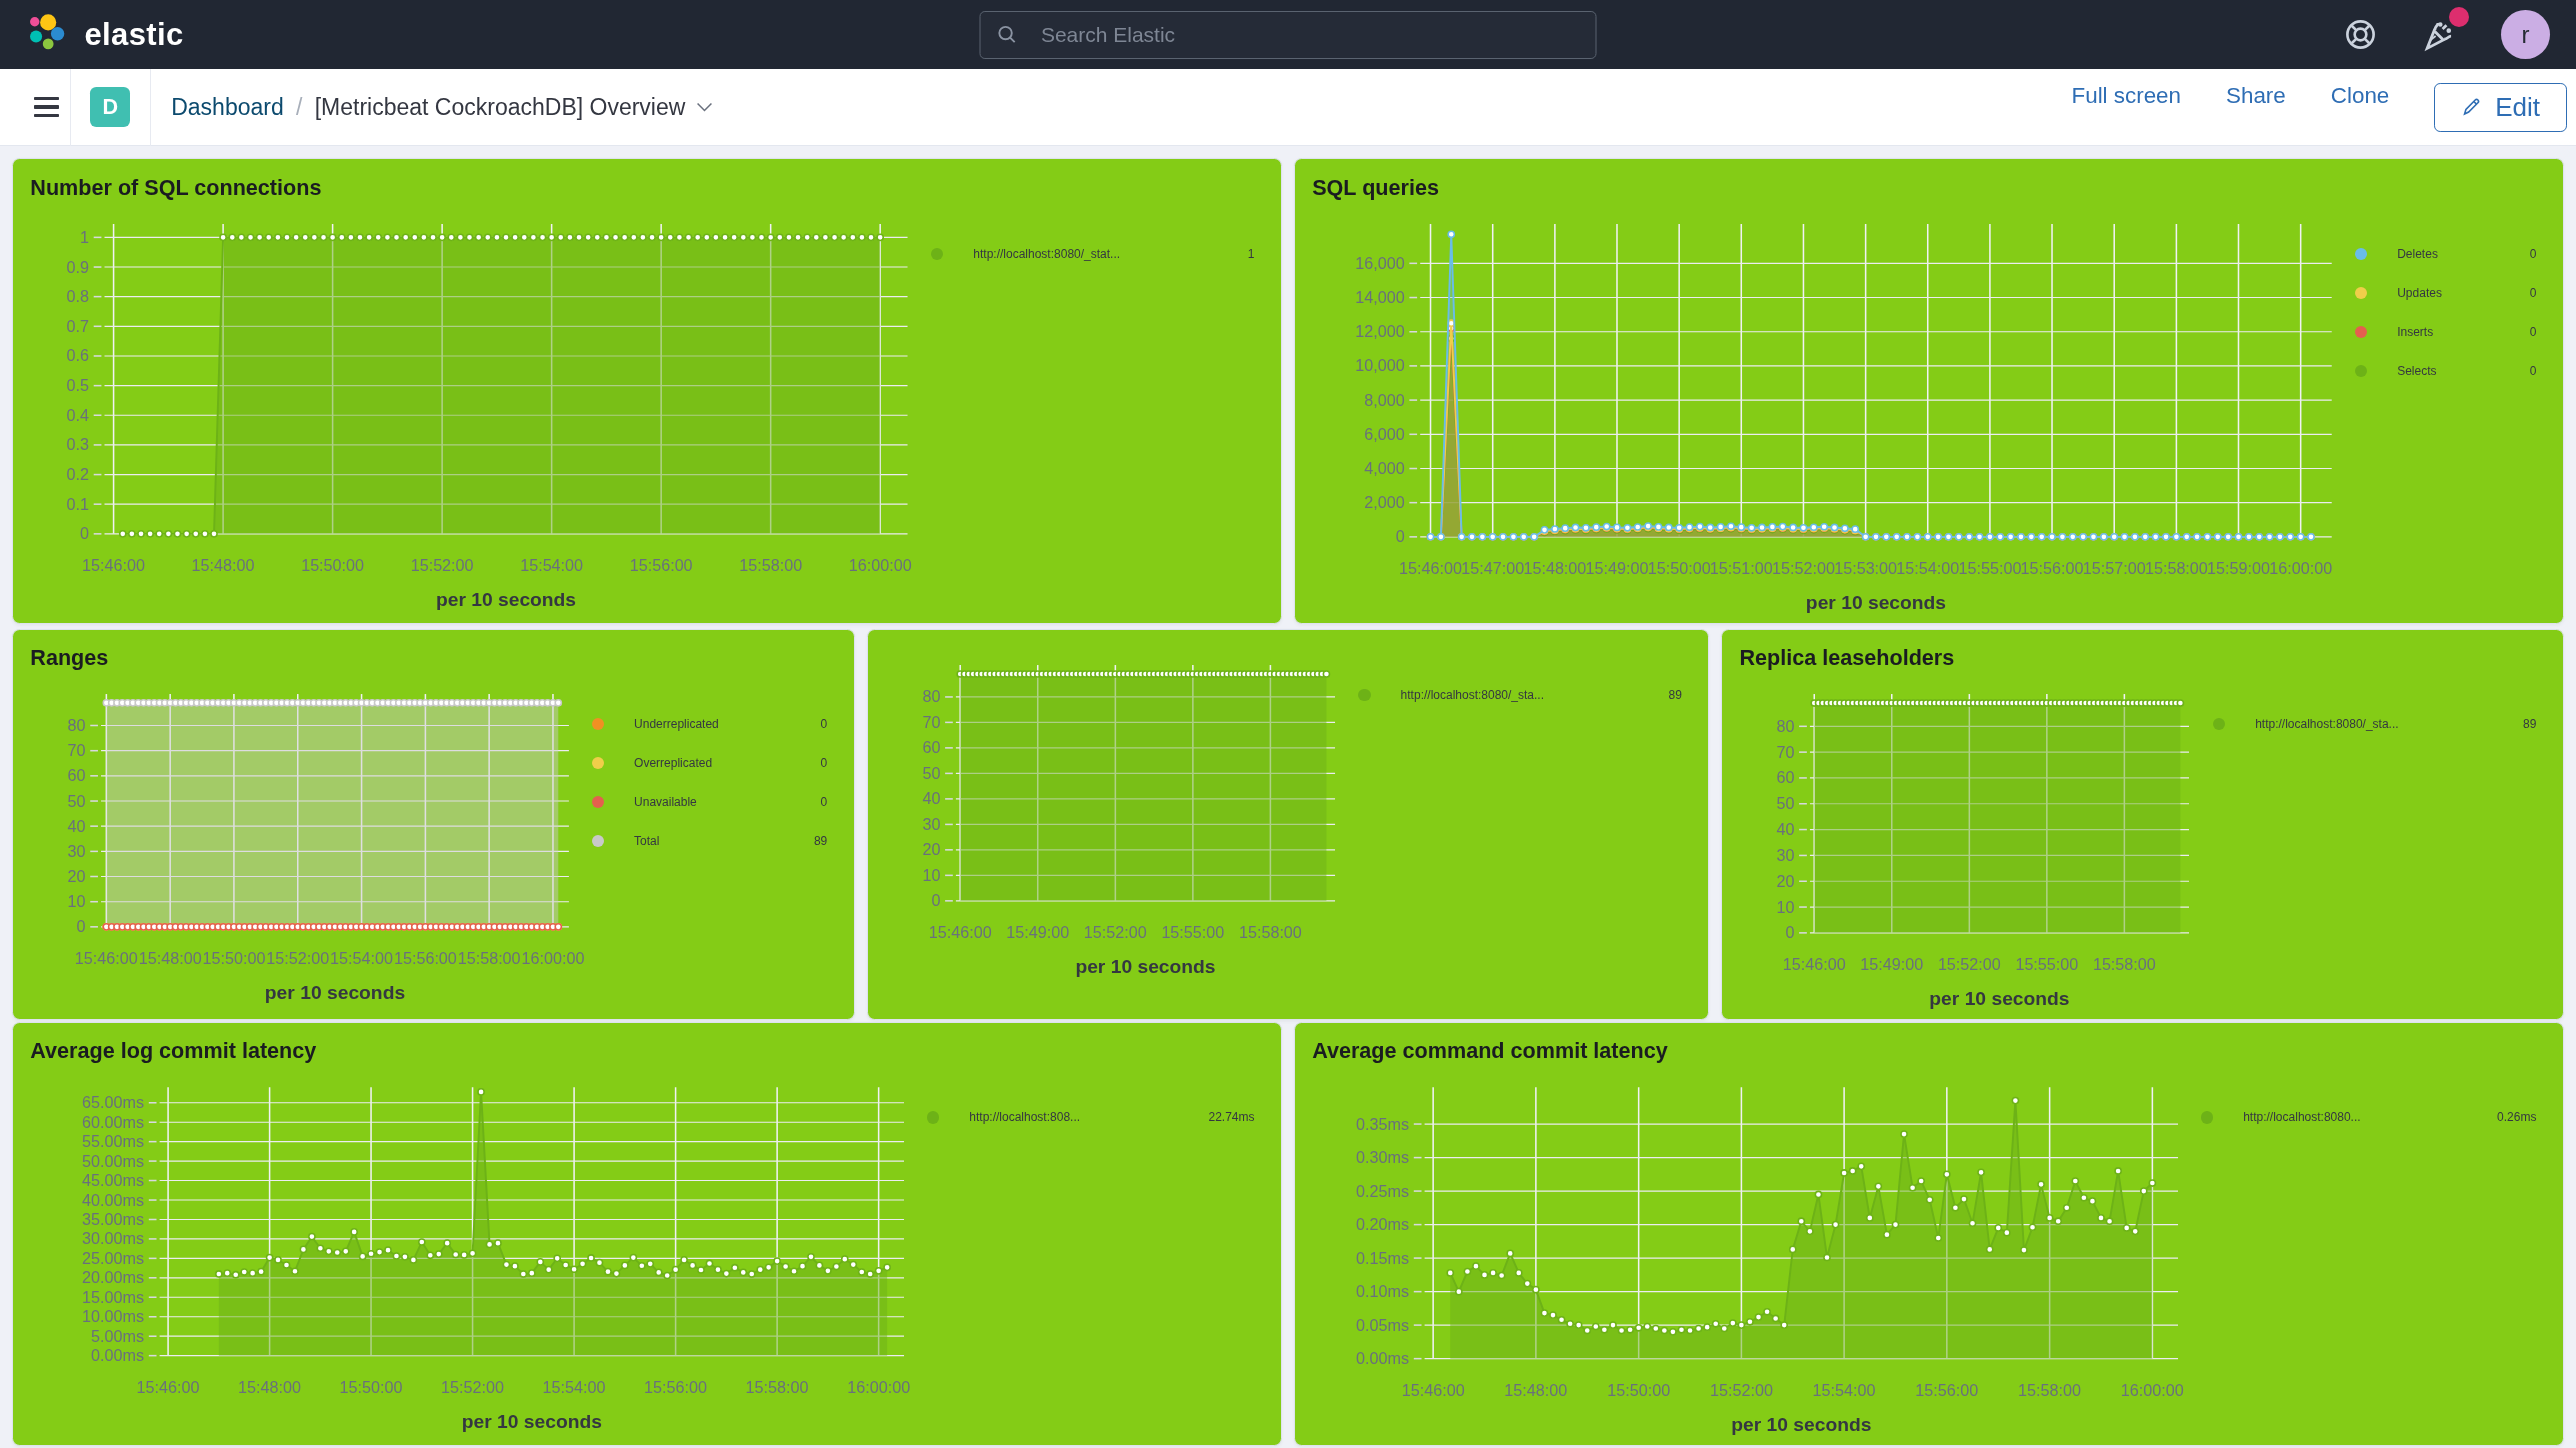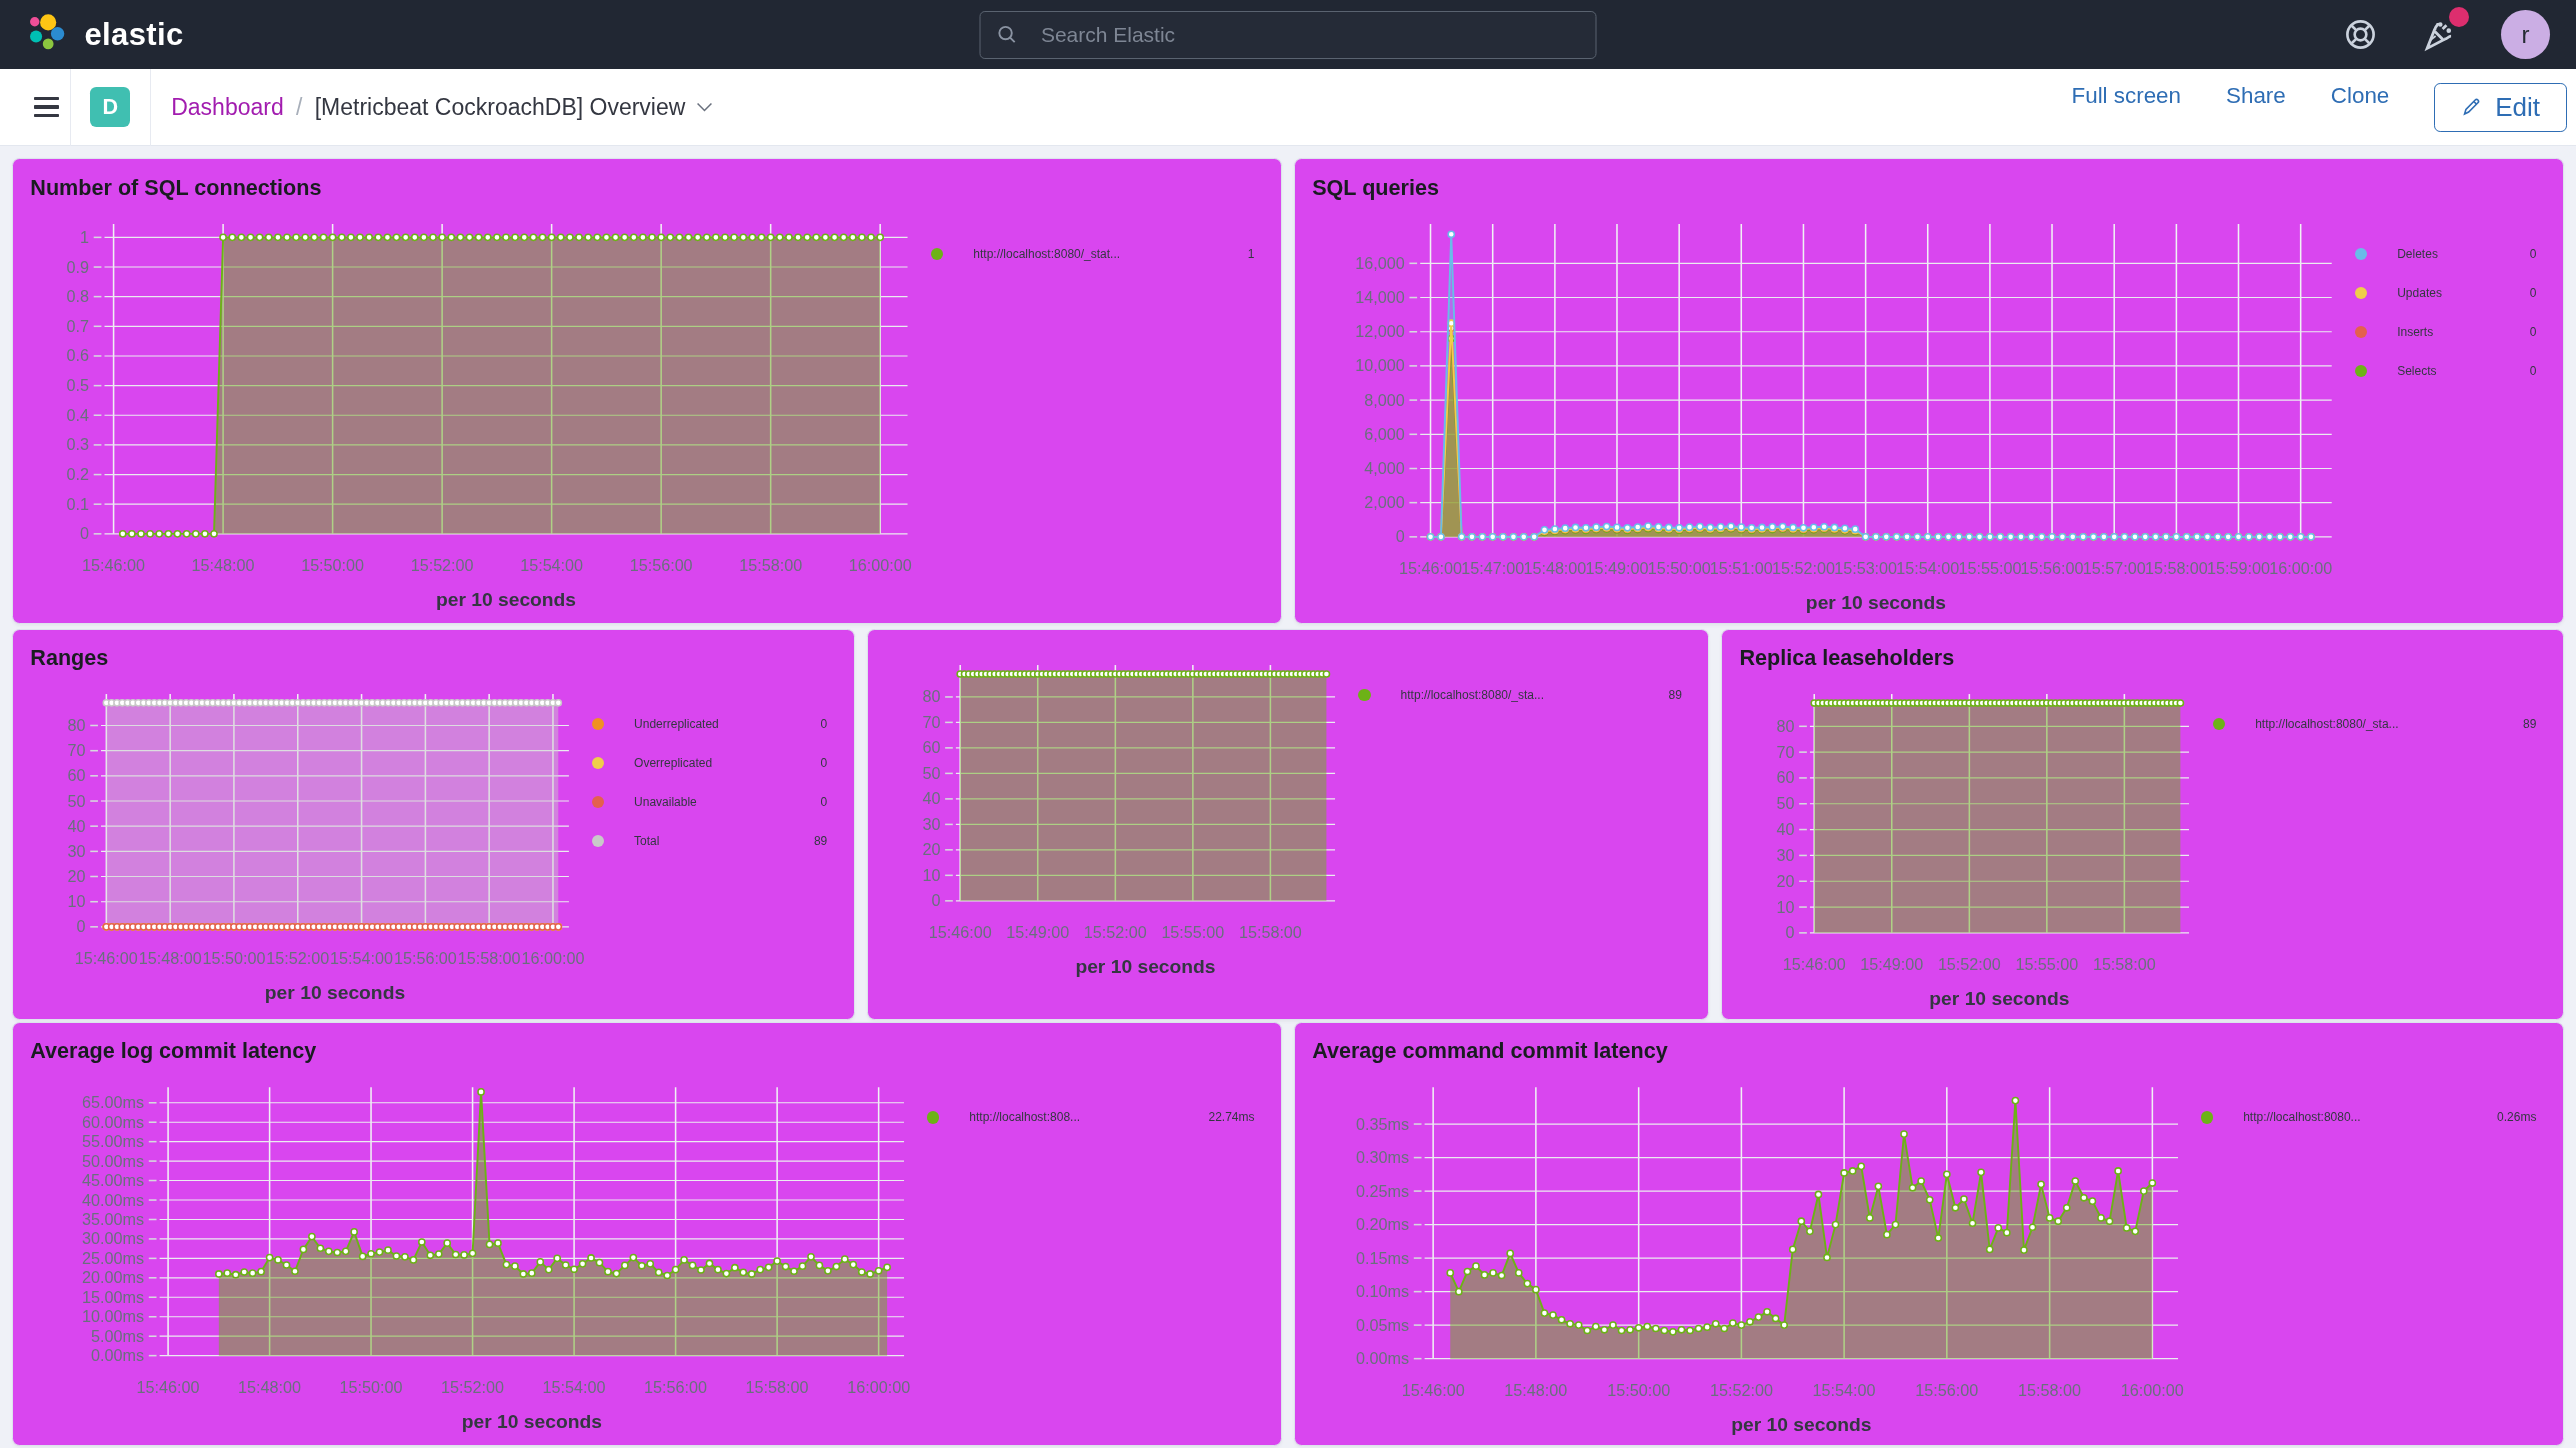--- a/index.html
+++ b/index.html
@@ -26,34 +26,34 @@
     display:flex; align-items:center; justify-content:center; border:none; cursor:pointer; }
   
   .toolbar { height:77px; background:#fff; display:flex; align-items:center; padding:0 0 0 23px; border-bottom:0.8px solid #E3E7EF; }
   .hamburger { background:none; border:none; cursor:pointer; display:flex; flex-direction:column; gap:5.4px; padding:7.7px 10.8px; }
   .hamburger span { display:block; width:25px; height:3.1px; background:#343741; border-radius:0.8px; }
   .vsep { width:0.8px; height:77px; background:#E7EAF1; margin:0 0; }
   .badgecell { width:80px; display:flex; align-items:center; justify-content:center; }
   .badge { width:40px; height:40px; border-radius:6.2px; background:#40BFB1; color:#fff; font-size:21.6px; font-weight:700;
     display:flex; align-items:center; justify-content:center; border:none; cursor:pointer; }
   .crumbs { display:flex; align-items:center; gap:12.3px; font-size:23px; margin-left:20px; }
-  .crumb-root { color:#a21caf; text-decoration:none; cursor:pointer; }
+  .crumb-root { color:#0c4a6e; text-decoration:none; cursor:pointer; }
   .crumb-sep { color:#A8AFBA; }
   .crumb-cur { color:#343741; font-weight:500; cursor:pointer; display:flex; align-items:center; gap:10.8px; }
   .actions { margin-left:auto; display:flex; align-items:flex-start; gap:45px; padding-right:9px; }
   .actions a { color:#2E6DB4; font-size:22.4px; font-weight:500; text-decoration:none; cursor:pointer; }
   .edit-btn { display:flex; align-items:center; gap:12.3px; border:0.8px solid #2E6DB4; color:#2E6DB4; background:#fff;
     border-radius:6.2px; height:49px; padding:0 26px; font-size:26px; font-weight:500; cursor:pointer; font-family:"Liberation Sans",sans-serif; }
   
   .content { padding:12.3px; display:flex; flex-direction:column; gap:12.3px; }
   .row { display:grid; gap:12.3px; }
   .row-1 { grid-template-columns:1fr 1fr; height:458px; }
   .row-2 { grid-template-columns:1fr 1fr 1fr; height:381px; }
   .row-3 { grid-template-columns:1fr 1fr; height:416px; }
-  .panel { background:#d946ef; border:0.8px solid #DDE3ED; border-radius:7.7px; box-shadow:0 1.5px 3.1px rgba(52,55,65,.05);
+  .panel { background:#84cc16; border:0.8px solid #DDE3ED; border-radius:7.7px; box-shadow:0 1.5px 3.1px rgba(52,55,65,.05);
     padding:15.4px 17px 3.1px; display:flex; flex-direction:column; min-width:0; }
   .panel h3 { margin:0 0 3.1px; font-size:21.6px; font-weight:700; color:#1A1C21; }
   .chartwrap { flex:1; display:flex; min-height:0; }
   .chart { flex:1; min-width:0; }
   .chart svg text { font-family:"Liberation Sans",sans-serif; }
   .legend { list-style:none; margin:0; padding:43px 9.3px 0 6.2px; display:flex; flex-direction:column; gap:25px; width:339px; flex:none; }
   .legend-item { display:flex; align-items:center; gap:30px; font-size:12px; color:#343741; cursor:pointer; }
   .dot { width:12.3px; height:12.3px; border-radius:50%; flex:none; }
   .lbl { white-space:nowrap; overflow:hidden; }
   .val { margin-left:auto; padding-left:10.8px; }

